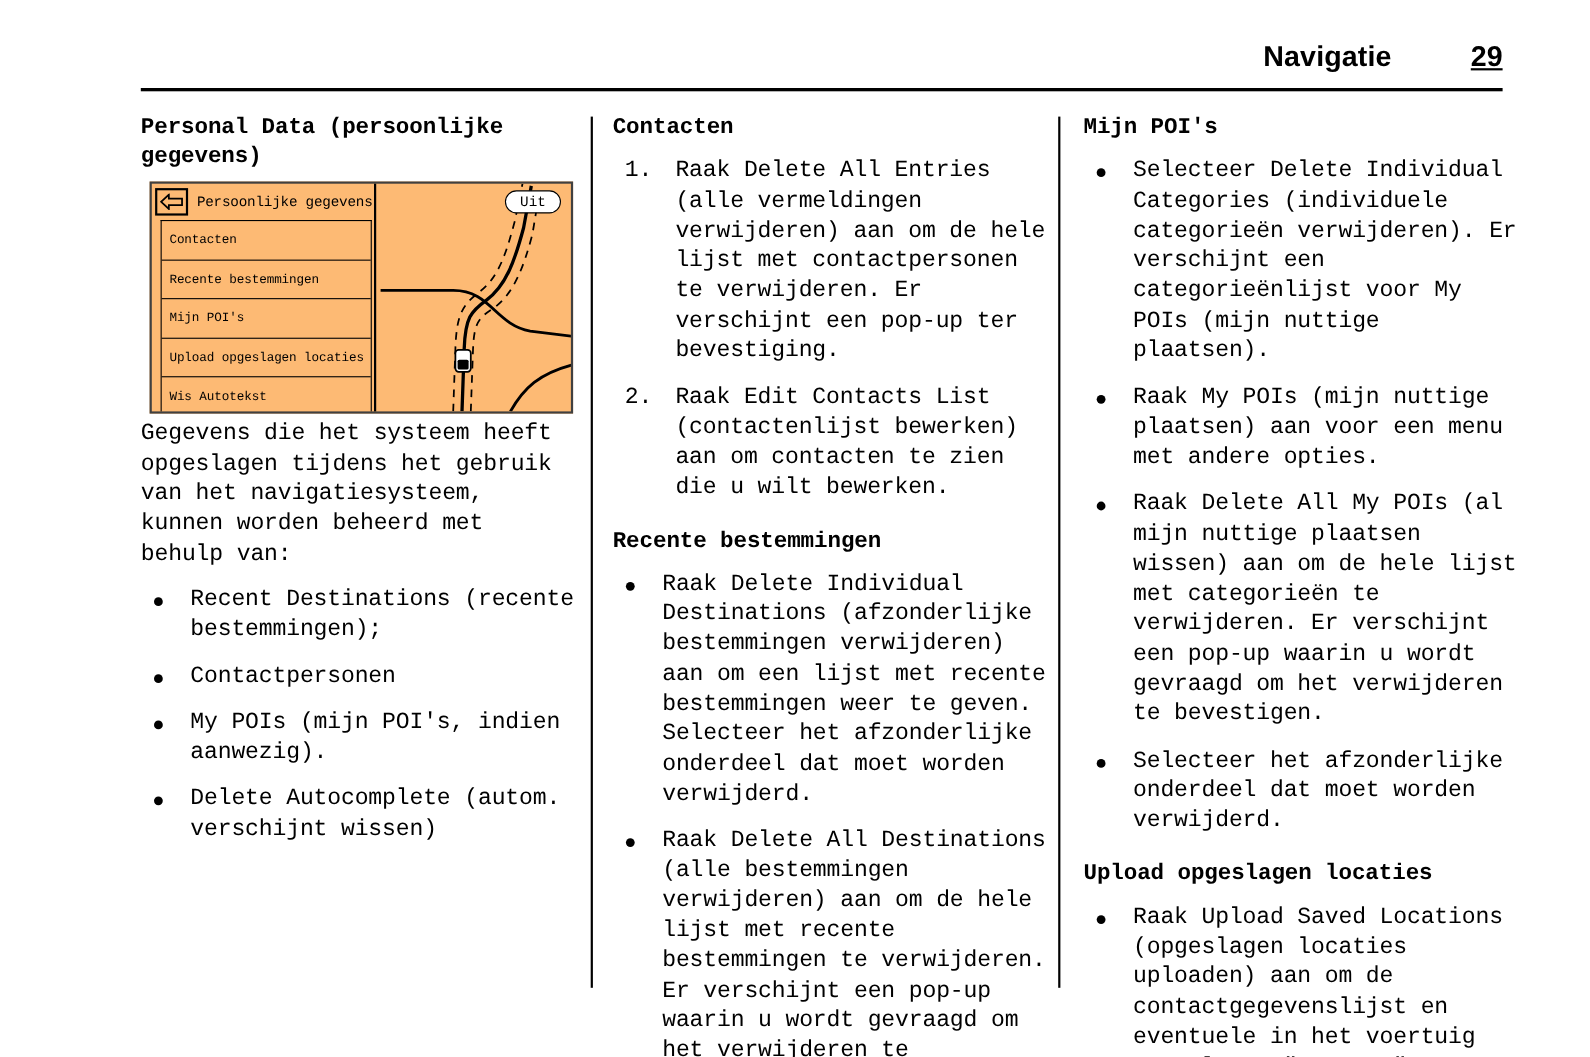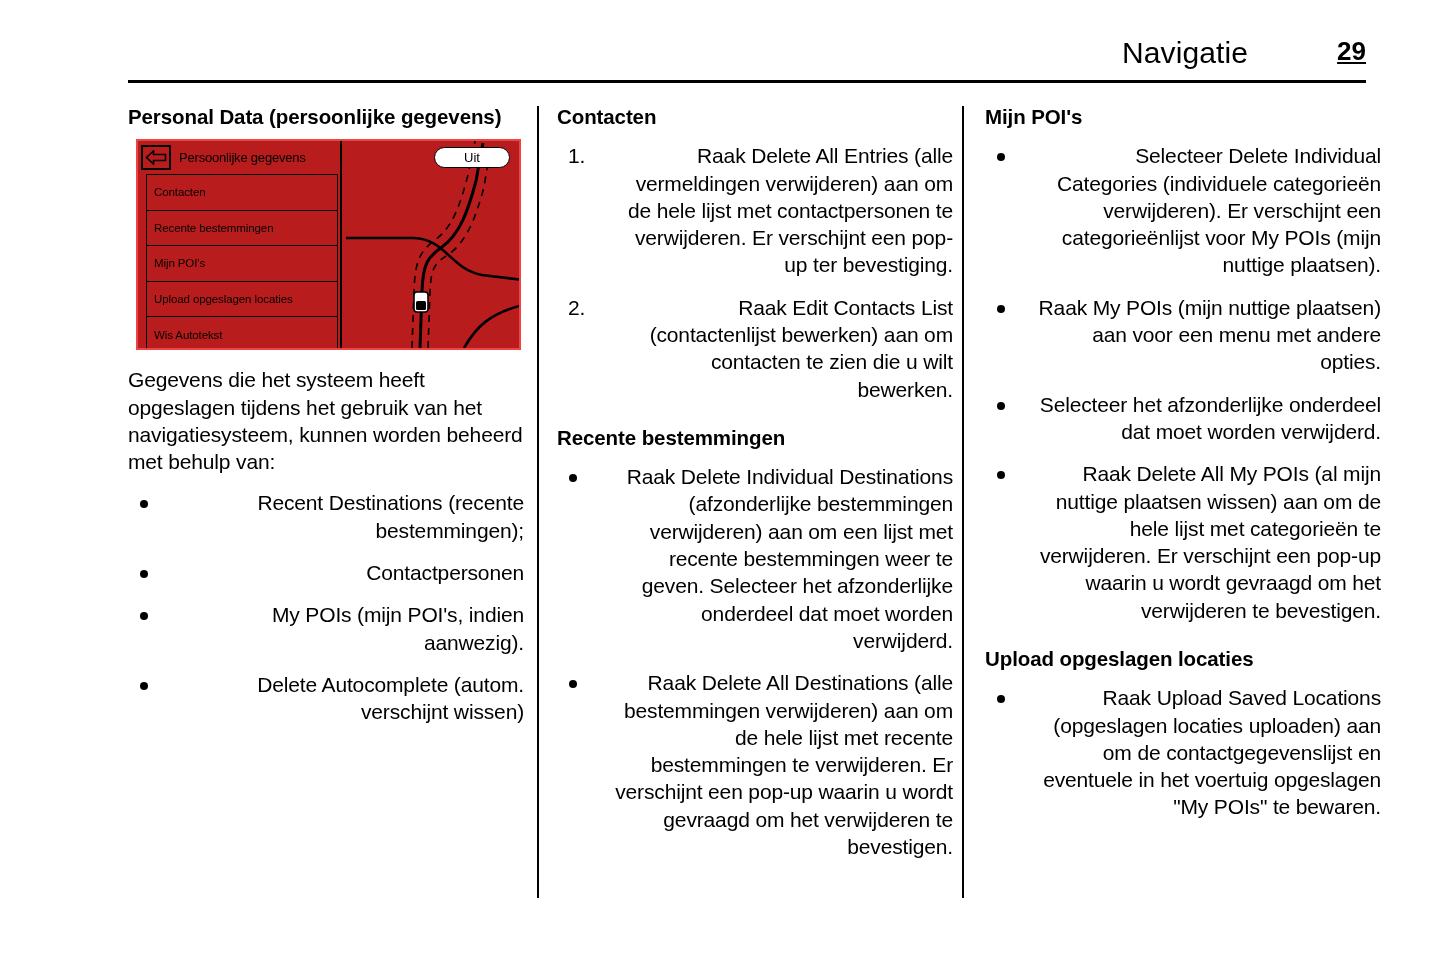--- a/index.html
+++ b/index.html
@@ -19,24 +19,24 @@
   
   .page-header {
     position: absolute;
     left: 128px;
     top: 36px;
     width: 1238px;
     height: 50px;
   }
   .header-title {
     position: absolute;
-    right: 118px;
-    top: 0;
-    font-size: 30px;
-    font-weight: normal;
+    right: 101px;
+    top: 0;
+    font-size: 26px;
+    font-weight: bold;
     letter-spacing: 0.1px;
     white-space: nowrap;
   }
   .header-pageno {
     position: absolute;
     right: 0;
     top: 0;
     font-size: 26px;
     font-weight: bold;
     white-space: nowrap;
@@ -51,20 +51,21 @@
     background: #000000;
   }
 
   
   .columns {
     position: absolute;
     left: 0;
     top: 104px;
     width: 1445px;
     height: 800px;
+    font-family: Liberation Mono, monospace;
   }
   .col {
     position: absolute;
     top: 0;
     width: 396px;
   }
   .col-1 { left: 128px; }
   .col-2 { left: 557px; }
   .col-3 { left: 985px; }
 
@@ -105,21 +106,20 @@
     list-style: none;
   }
   ul.bullets > li,
   ol.numbers > li {
     position: relative;
     font-size: 21px;
     line-height: 1.30;
     letter-spacing: -0.15px;
     padding-left: 45px;
     margin-bottom: 15px;
-    text-align: right;
   }
   ul.bullets > li::before {
     content: "";
     position: absolute;
     left: 12px;
     top: 11px;
     width: 8px;
     height: 8px;
     border-radius: 50%;
     background: #000000;
@@ -135,24 +135,24 @@
     left: 11px;
     top: 0;
     font-size: 21px;
   }
 
   
   .illustration {
     position: relative;
     width: 385px;
     height: 211px;
-    margin: 9px 0 16px 8px;
-    border: 2px solid #ef4444;
-    box-sizing: border-box;
-    background: #b91c1c;
+    margin: 9px 0 5px 8px;
+    border: 2px solid #404040;
+    box-sizing: border-box;
+    background: #fdba74;
   }
   .illu-left {
     position: absolute;
     left: 0;
     top: 0;
     width: 204px;
     height: 100%;
     box-sizing: border-box;
     border-right: 2px solid #000000;
   }
@@ -210,21 +210,21 @@
     top: 0;
     right: 0;
     bottom: 0;
     overflow: hidden;
   }
   .illu-right svg { position: absolute; left: 0; top: 0; }
   .uit-btn {
     position: absolute;
     right: 9px;
     top: 6px;
-    width: 76px;
+    width: 51px;
     height: 21px;
     border: 1.8px solid #000000;
     border-radius: 11px;
     box-sizing: border-box;
     display: flex;
     align-items: center;
     justify-content: center;
     font-size: 13px;
     background: #ffffff;
     z-index: 2;
@@ -318,22 +318,22 @@
     </ul>
   </div>
 
   <div class="col col-3">
 
     <h2 class="section-heading">Mijn POI's</h2>
 
     <ul class="bullets">
       <li>Selecteer Delete Individual Categories (individuele categorieën verwijderen). Er verschijnt een categorieënlijst voor My POIs (mijn nuttige plaatsen).</li>
       <li>Raak My POIs (mijn nuttige plaatsen) aan voor een menu met andere opties.</li>
+      <li>Raak Delete All My POIs (al mijn nuttige plaatsen wissen) aan om de hele lijst met categorieën te verwijderen. Er verschijnt een pop-up waarin u wordt gevraagd om het verwijderen te bevestigen.</li>
       <li>Selecteer het afzonderlijke onderdeel dat moet worden verwijderd.</li>
-      <li>Raak Delete All My POIs (al mijn nuttige plaatsen wissen) aan om de hele lijst met categorieën te verwijderen. Er verschijnt een pop-up waarin u wordt gevraagd om het verwijderen te bevestigen.</li>
     </ul>
 
     <h2 class="section-heading spaced">Upload opgeslagen locaties</h2>
 
     <ul class="bullets">
       <li>Raak Upload Saved Locations (opgeslagen locaties uploaden) aan om de contactgegevenslijst en eventuele in het voertuig opgeslagen "My POIs" te bewaren.</li>
     </ul>
   </div>
 
 </div>

